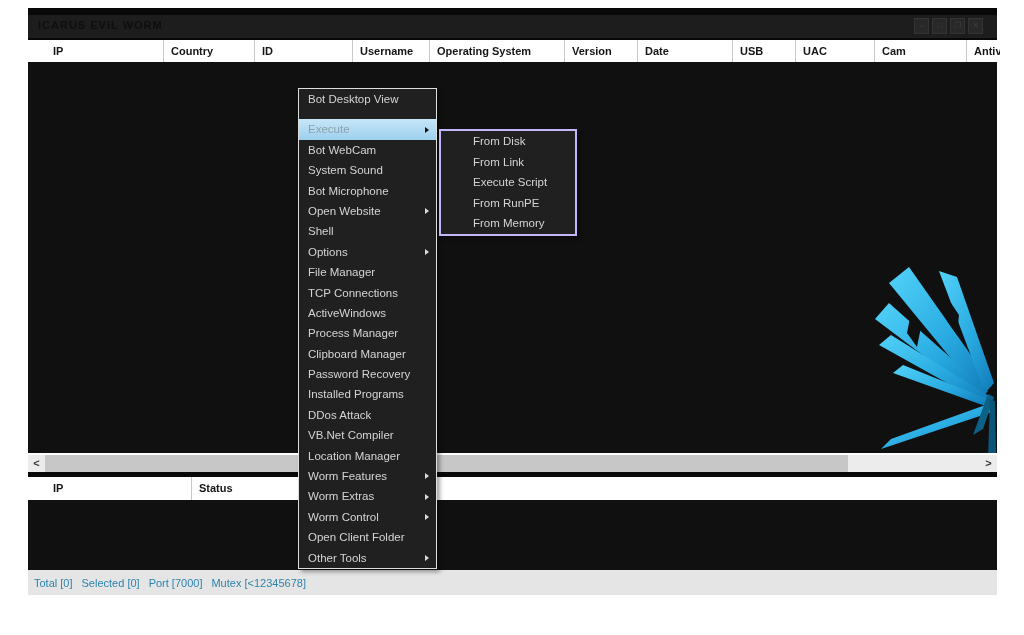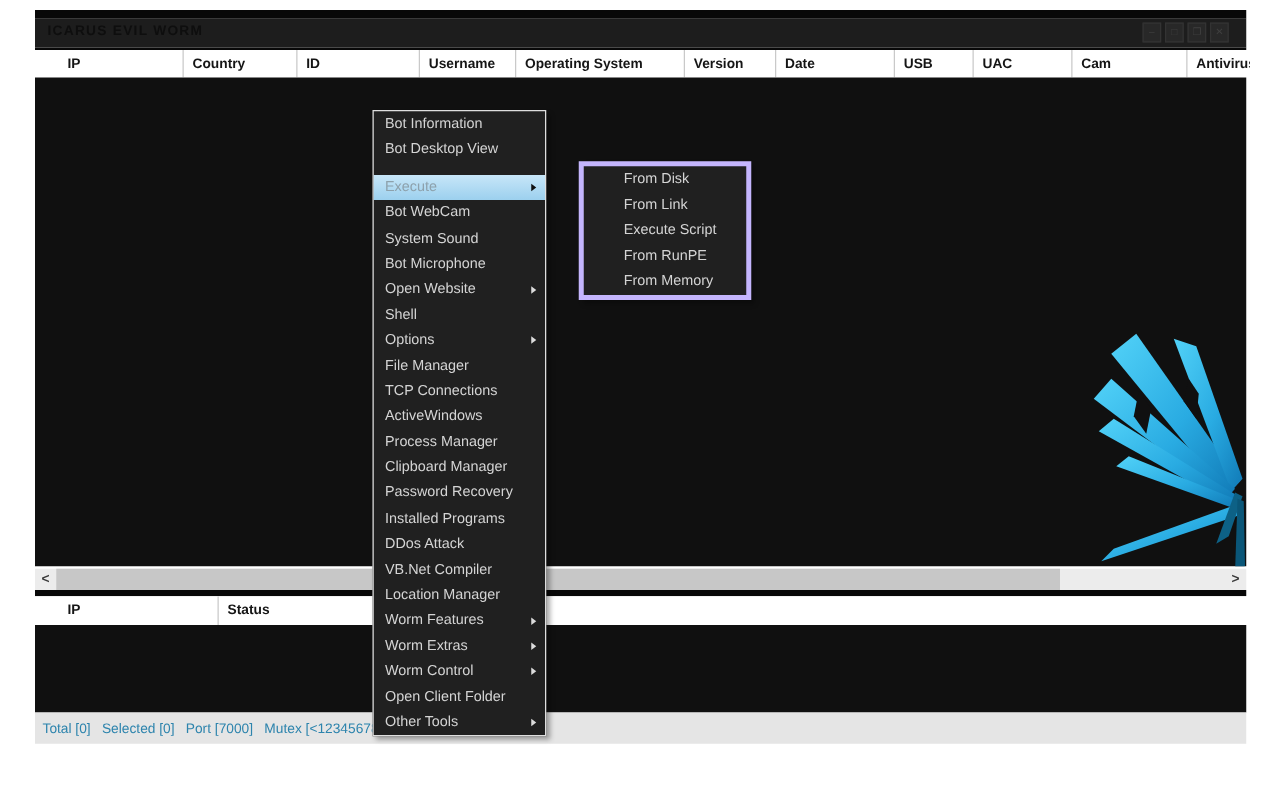--- a/index.html
+++ b/index.html
@@ -17,21 +17,21 @@
              color:#3f3f3f; font-size:8px; line-height:14px; text-align:center; }
   #strip2 { left:28px; top:38px; width:969px; height:2px; background:#080808; }
 
   
   .hdr { background:#ffffff; display:flex; overflow:hidden; }
   #header1 { left:0; top:40px; width:1000px; height:22px; }
   #header2 { left:0; top:477px; width:1000px; height:23px; }
   .hcell { height:100%; border-right:1px solid #c9c9c9; font-size:11px; font-weight:bold;
            color:#151515; line-height:22px; padding-left:7px; white-space:nowrap;
            overflow:hidden; flex-shrink:0; }
-  .hcell.first { padding-left:54px; }
+  .hcell.first { padding-left:36px;margin-left:17px; }
   .hcell.nob { border-right:none; }
 
   
   #main-panel { left:28px; top:62px; width:969px; height:391px; background:#101010; overflow:hidden; }
   #strip3 { left:28px; top:472px; width:969px; height:5px; background:#080808; }
   #bottom-panel { left:28px; top:500px; width:969px; height:70px; background:#101010; }
   #statusbar { left:28px; top:570px; width:969px; height:25px; background:#e5e5e5;
                display:flex; align-items:center; gap:9px; padding-left:6px; }
   .status-item { font-size:11px; color:#2d84ad; white-space:nowrap; }
 
@@ -50,22 +50,22 @@
   .cm-item { position:relative; height:20.4px; line-height:20.4px; padding-left:9px;
              font-size:11.5px; color:#d4d4d4; white-space:nowrap; }
   .cm-item.hl { background:linear-gradient(#c7e6f8,#9cd0ee); color:#8da1ac;margin-top:10px; }
   .arrow { position:absolute; right:7px; top:50%; transform:translateY(-50%);
            width:0; height:0; border-left:4px solid #dcdcdc;
            border-top:3.5px solid transparent; border-bottom:3.5px solid transparent; }
   .cm-item.hl .arrow { border-left-color:#101010; }
 
   
   #submenu { left:439px; top:129px; width:138px; background:#202020;
-             border:4px solid #c4b5fd; box-shadow:3px 3px 4px rgba(0,0,0,0.3);
-             z-index:11;margin-left:24px; }
+             border:2px solid #c4b5fd; box-shadow:3px 3px 4px rgba(0,0,0,0.3);
+             z-index:11; }
   .sm-item { height:20.5px; line-height:20.5px; padding-left:32px; font-size:11.5px;
              color:#d4d4d4; white-space:nowrap; }
 
   
   #logo { position:absolute; left:827px; top:193px; }
 </style>
 </head>
 <body>
 
 <div class="abs" id="win-top-strip"></div>
@@ -133,21 +133,20 @@
 <div class="abs" id="bottom-panel"></div>
 
 <div class="abs" id="statusbar">
   <span class="status-item">Total [0]</span>
   <span class="status-item">Selected [0]</span>
   <span class="status-item">Port [7000]</span>
   <span class="status-item">Mutex [&lt;12345678]</span>
 </div>
 
 <div class="abs" id="context-menu">
-  <div class="cm-item">Bot Information</div>
   <div class="cm-item">Bot Desktop View</div>
   <div class="cm-item hl"><span>Execute</span><span class="arrow"></span></div>
   <div class="cm-item">Bot WebCam</div>
   <div class="cm-item">System Sound</div>
   <div class="cm-item">Bot Microphone</div>
   <div class="cm-item"><span>Open Website</span><span class="arrow"></span></div>
   <div class="cm-item">Shell</div>
   <div class="cm-item"><span>Options</span><span class="arrow"></span></div>
   <div class="cm-item">File Manager</div>
   <div class="cm-item">TCP Connections</div>

